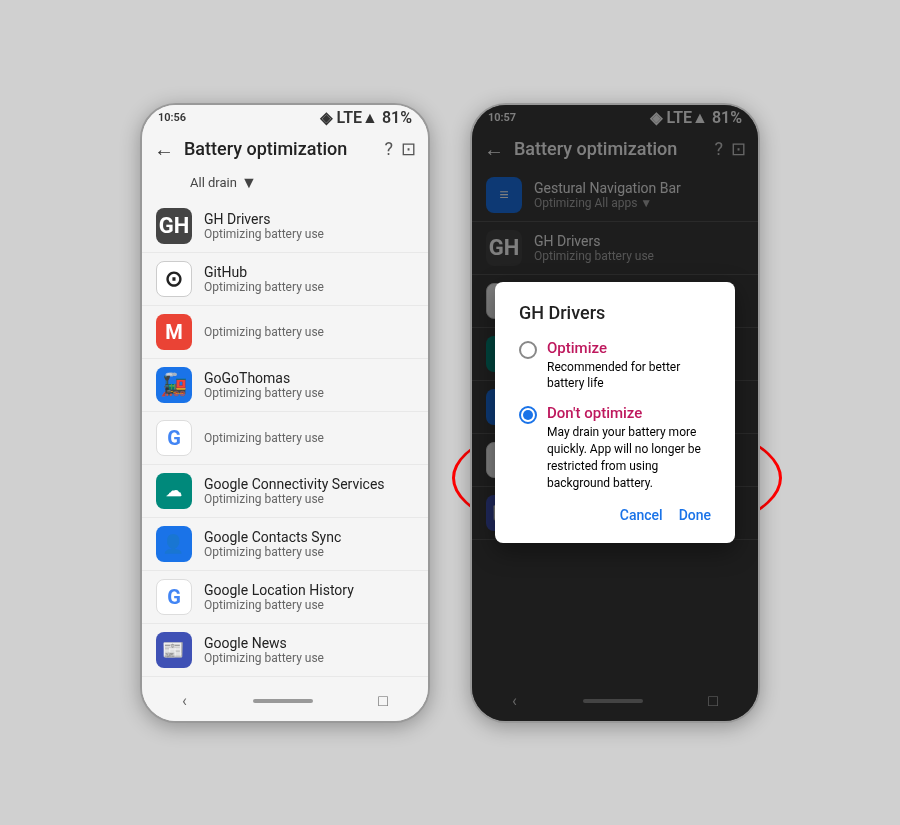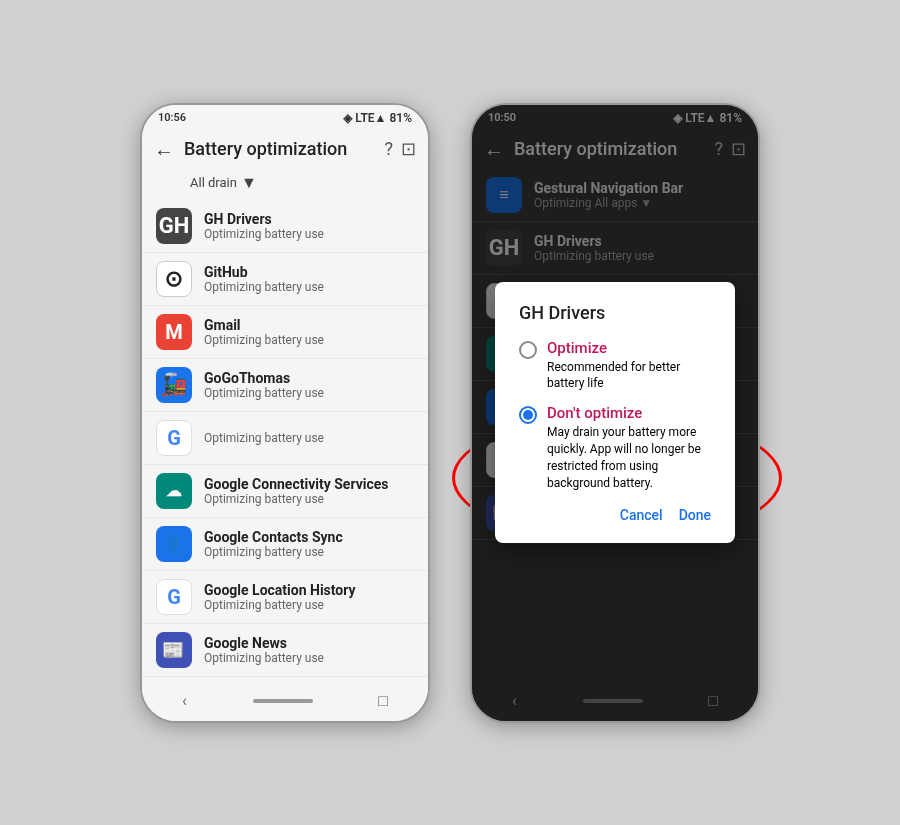--- a/index.html
+++ b/index.html
@@ -44,21 +44,21 @@
       font-weight: 600;
       height: 24px;
     }
     .status-bar-light { color: #333; background: #f5f5f5; }
     .status-bar-dark { color: #fff; background: #3a3a3a; }
 
     .status-icons {
       display: flex;
       align-items: center;
       gap: 3px;
-      font-size: 12px;
+      font-size: 16px;
     }
 
     
     .toolbar {
       display: flex;
       align-items: center;
       padding: 8px 12px;
       gap: 10px;
     }
     .toolbar-light { background: #f5f5f5; }
@@ -116,21 +116,21 @@
       align-items: center;
       justify-content: center;
       font-size: 22px;
       flex-shrink: 0;
       font-weight: bold;
     }
 
     .app-info { flex: 1; }
     .app-name {
       font-size: 14px;
-      font-weight: 700;
+      font-weight: 400;
     }
     .app-name-light { color: #222; }
     .app-name-dark { color: #eee; }
 
     .app-status {
       font-size: 12px;
     }
     .app-status-light { color: #666; }
     .app-status-dark { color: #aaa; }
 
@@ -316,21 +316,20 @@
         <div class="app-item app-item-light">
           <div class="app-icon icon-github">⊙</div>
           <div class="app-info">
             <div class="app-name app-name-light">GitHub</div>
             <div class="app-status app-status-light">Optimizing battery use</div>
           </div>
         </div>
         <div class="app-item app-item-light">
           <div class="app-icon icon-red" style="font-size:20px; font-weight:bold;">M</div>
           <div class="app-info">
-            <div class="app-name app-name-light">Gmail</div>
             <div class="app-status app-status-light">Optimizing battery use</div>
           </div>
         </div>
         <div class="app-item app-item-light">
           <div class="app-icon icon-blue" style="font-size:22px;">🚂</div>
           <div class="app-info">
             <div class="app-name app-name-light">GoGoThomas</div>
             <div class="app-status app-status-light">Optimizing battery use</div>
           </div>
         </div>
@@ -380,21 +379,21 @@
 </div>
 
 <div class="phone-wrapper" style="position:relative;">
 
   <div class="red-circle" style="top: 310px; left: -18px; width: 330px; height: 130px;"></div>
 
   <div class="phone phone-dark">
     <div class="phone-content" style="position:relative;">
 
       <div class="status-bar status-bar-dark">
-        <span>10:50</span>
+        <span>10:57</span>
         <div class="status-icons">
           <span>◈ LTE▲ 81%</span>
         </div>
       </div>
 
       <div class="toolbar toolbar-dark">
         <span class="back-arrow back-arrow-dark">←</span>
         <span class="toolbar-title toolbar-title-dark">Battery optimization</span>
         <div class="toolbar-icons toolbar-icons-dark">
           <span>?</span>

